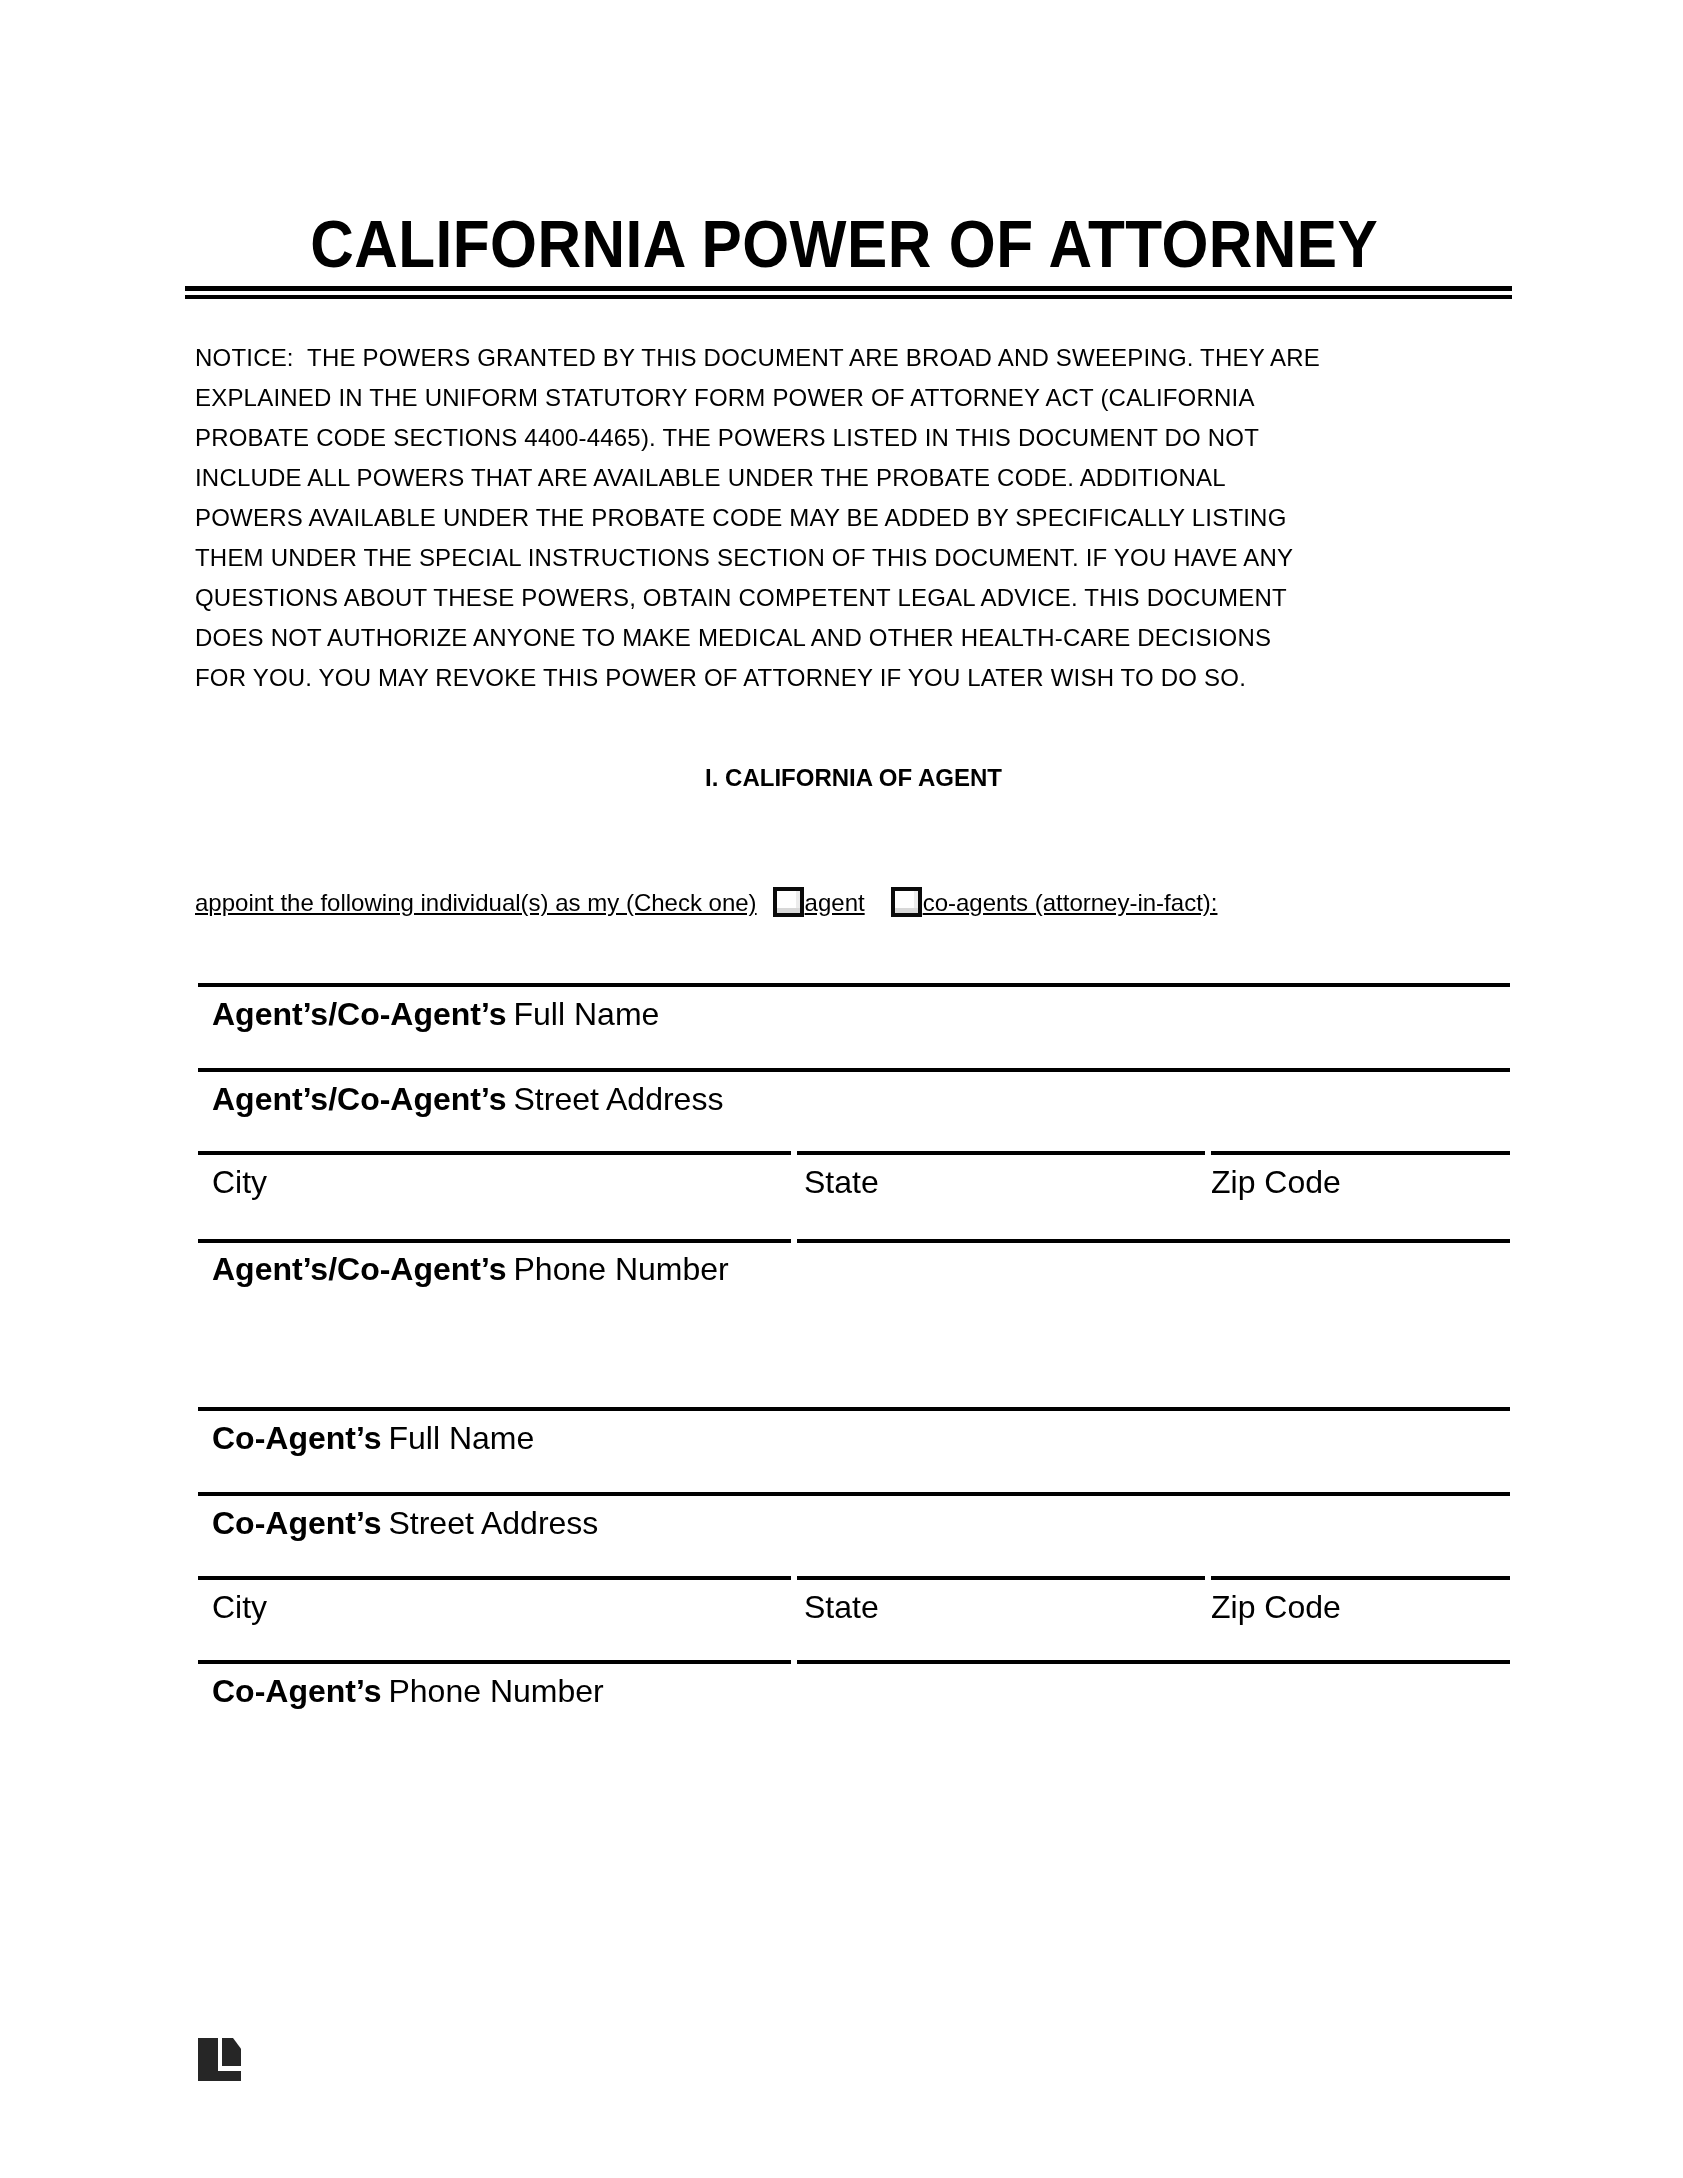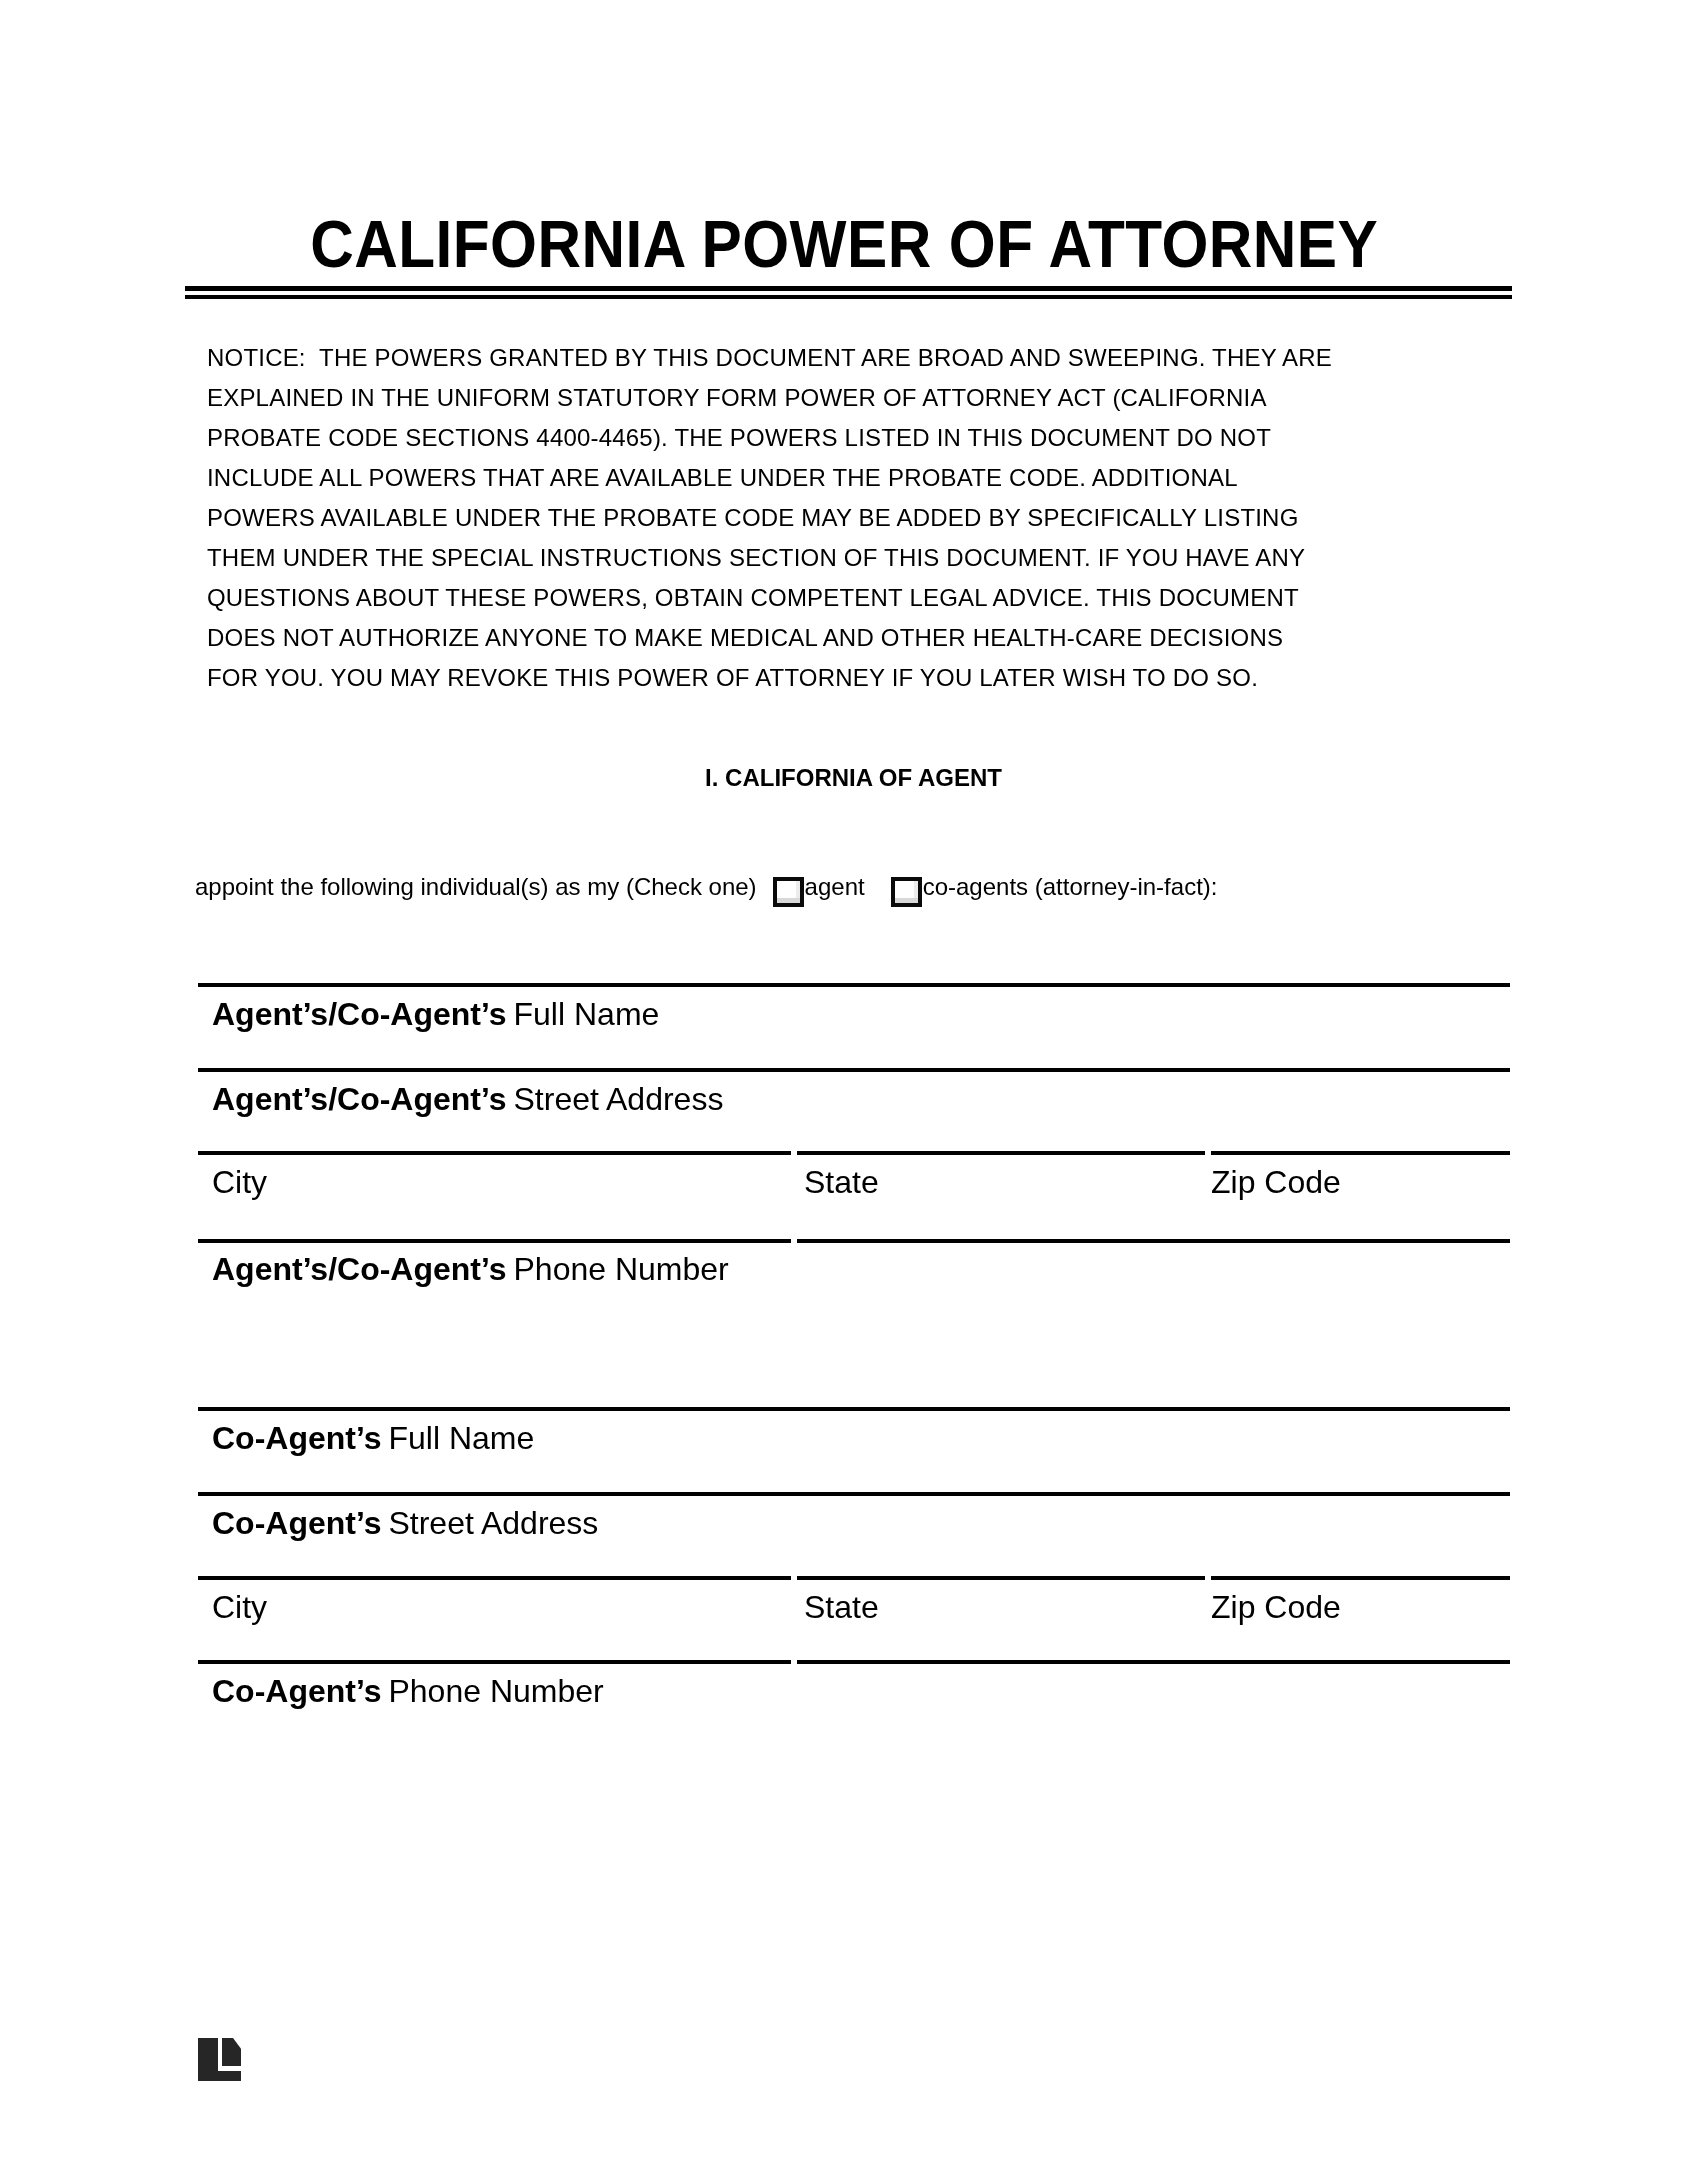--- a/index.html
+++ b/index.html
@@ -55,21 +55,20 @@
   
   .notice {
     position: absolute;
     left: 195px;
     top: 338px;
     width: 1332px;
     font-size: 24px;
     line-height: 40px;
     white-space: pre-wrap;
     letter-spacing: 0.2px;
-    margin-left: 12px;
   }
 
   
   .section-heading {
     position: absolute;
     left: 195px;
     top: 758px;
     width: 1317px;
     text-align: center;
     font-size: 24px;
@@ -96,22 +95,23 @@
   .blank-name    { width: 358px; margin-left: 8px; }
   .blank-address { width: 606px; margin-left: 8px; margin-right: 8px; }
 
   .intro-l2 {
     position: absolute;
     left: 195px;
     top: 873px;
     width: 1327px;
     height: 44px;
     display: flex;
-    align-items: flex-start;
-    font-size: 24px;
+    align-items: flex-end;
+    font-size: 24px;
+    text-decoration: underline;
   }
   .checkbox {
     display: inline-block;
     width: 23px;
     height: 22px;
     border: 4px solid #0a0a0a;
     background: #fff;
     box-shadow: inset 0 -5px 0 #d8d8d8, inset -4px 0 0 #ececec;
     margin-left: 16px;
     margin-top: 4px;

